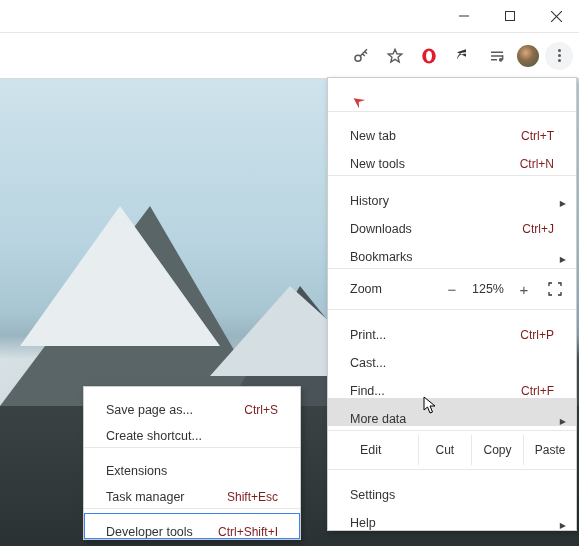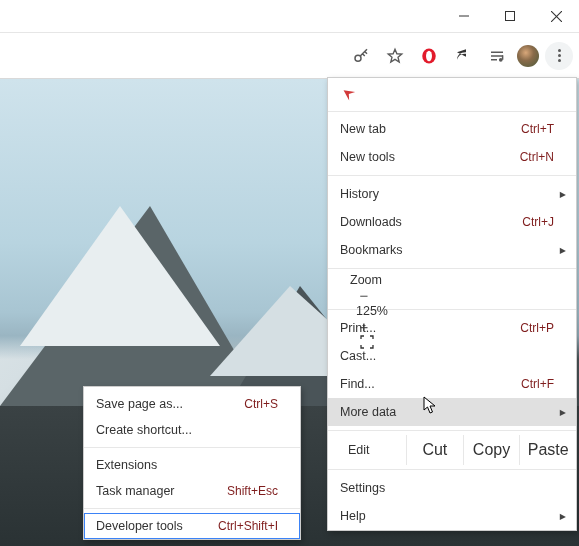--- a/index.html
+++ b/index.html
@@ -34,43 +34,43 @@
   .peak1s { position:absolute; bottom:200px; left:20px; width:0; height:0; border-left:100px solid transparent; border-right:100px solid transparent; border-bottom:140px solid #e8eef0; }
   .peak2 { position:absolute; bottom:60px; left:180px; width:0; height:0; border-left:120px solid transparent; border-right:160px solid transparent; border-bottom:200px solid #4a5458; }
   .peak2s { position:absolute; bottom:170px; left:210px; width:0; height:0; border-left:80px solid transparent; border-right:100px solid transparent; border-bottom:90px solid #d5dfe3; }
   .fore { position:absolute; bottom:0; left:0; right:0; height:140px; background:linear-gradient(180deg,#3a4244 0%, #2a3234 100%); }
 
   
   .menu { position:absolute; background:#fff; border:1px solid #cdcdcd; box-shadow:2px 3px 6px rgba(0,0,0,0.25); font-size:12.5px; color:#333; }
   .menu.main { top:77px; right:2px; width:250px; }
   .menu.sub { top:386px; left:83px; width:218px; }
 
-  .mi { display:flex; align-items:center; height:28px; padding:0 22px 0 12px; position:relative; }
+  .mi { display:flex; align-items:flex-end; height:28px; padding:0 22px 0 22px; position:relative; }
   .mi.tight { height:26px; }
   .mi .label { flex:1; white-space:nowrap; }
   .mi .sc { color:#7f1d1d; font-size:12px; }
   .mi.hover { background:#e0e0e0; }
   .mi.arrow::after { content:"▶"; font-size:8px; color:#444; position:absolute; right:10px; }
   .sep { height:1px; background:#e7e7e7; margin:4px 0; }
 
   .mi.red { height:34px; border-bottom:1px solid #e7e7e7; margin-bottom:3px; }
   .redarrow { transform: rotate(35deg); }
   .redarrow svg { width:14px; height:14px; }
 
-  .zoomrow { display:flex; height:32px; padding:0 8px 0 22px;flex-direction:column; }
+  .zoomrow { display:flex; align-items:center; height:32px; padding:0 8px 0 22px; }
   .zoomrow .zl { flex:1; }
   .zbtn { width:28px; text-align:center; color:#555; font-size:15px; }
   .zval { width:44px; text-align:center; }
   .fs { width:26px; height:22px; display:flex; align-items:center; justify-content:center; margin-left:4px; }
   .fs svg { width:14px; height:14px; stroke:#333; stroke-width:1.3; fill:none; }
 
-  .editrow { display:flex; align-items:center; height:30px; padding-left:20px; }
+  .editrow { display:flex; align-items:center; height:30px; padding-left:32px; }
   .editrow .el { width:56px; }
   .editrow .ebtns { display:flex; flex:1; border-left:1px solid #e7e7e7; margin-left:2px; height:100%; }
-  .ebtn { flex:1; display:flex; align-items:center; justify-content:center; border-right:1px solid #e7e7e7; font-size:16px; }
+  .ebtn { flex:1; display:flex; align-items:center; justify-content:center; border-right:1px solid #e7e7e7; font-size:12px; }
   .ebtn:last-child { border-right:none;text-align:right; }
 
   .sub .mi.selected { outline:1.5px solid #3b82f6; outline-offset:-1px; }
 
   .cursor { position:absolute; top:396px; left:423px; pointer-events:none; }
   .cursor svg { width:16px; height:20px; }
 </style>
 </head>
 <body>
 

